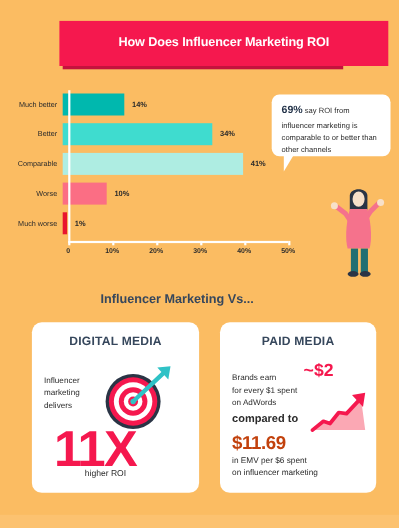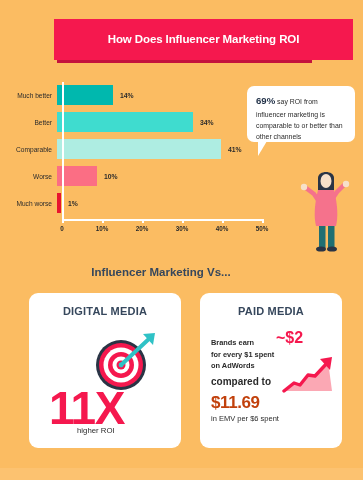--- a/index.html
+++ b/index.html
@@ -106,21 +106,21 @@
     position: absolute; left: 20px; top: 88px;
     font-size: 46px; font-weight: bold; color: #F5184E; letter-spacing: -1.5px;
   }
   .dm-sub {
     position: absolute; left: 12px; top: 133px;
     font-size: 7.8px; color: #2B2B2B; margin-left: 36px;
   }
 
   .pm-text {
     position: absolute; left: 11px; top: 44px;
-    font-size: 7.4px; color: #2B2B2B; line-height: 1.58; font-weight: bold;
+    font-size: 7.4px; color: #2B2B2B; line-height: 1.58;
   }
   .pm-two {
     position: absolute; left: 76px; top: 36px;
     font-size: 16px; font-weight: bold; color: #F5184E;
   }
   .pm-compared {
     position: absolute; left: 11px; top: 83px;
     font-size: 10px; font-weight: bold; color: #2B2B2B;
   }
   .pm-graph { position: absolute; left: 82px; top: 62px; width: 56px; height: 42px; }
@@ -223,20 +223,25 @@
   <ellipse cx="29" cy="89" rx="5" ry="2.6" fill="#2A3445"></ellipse>
   <ellipse cx="40" cy="89" rx="5" ry="2.6" fill="#2A3445"></ellipse>
 </svg>
 
 <div class="section-title">Influencer Marketing Vs...</div>
 
 <div class="divider"></div>
 
 <div class="card card-left">
   <div class="card-title">DIGITAL MEDIA</div>
+  <div class="dm-text">
+    <div>Influencer</div>
+    <div>marketing</div>
+    <div>delivers</div>
+  </div>
   <svg class="dm-target" viewBox="0 0 68 62">
     <circle cx="30" cy="34" r="25" fill="#2A3445"></circle>
     <circle cx="30" cy="34" r="22" fill="#F5184E"></circle>
     <circle cx="30" cy="34" r="17.5" fill="#fff"></circle>
     <circle cx="30" cy="34" r="13" fill="#F5184E"></circle>
     <circle cx="30" cy="34" r="8.5" fill="#fff"></circle>
     <circle cx="30" cy="34" r="4.5" fill="#F5184E"></circle>
     <path d="M30 34 L60 6" stroke="#2FC2C6" stroke-width="4" stroke-linecap="round"></path>
     <path d="M52 3 L64 2 L62 14 Z" fill="#2FC2C6"></path>
     <circle cx="30" cy="34" r="2.4" fill="#2FC2C6"></circle>
@@ -255,16 +260,17 @@
   <div class="pm-two">~$2</div>
   <div class="pm-compared">compared to</div>
   <svg class="pm-graph" viewBox="0 0 56 42">
     <path d="M2 36 L12 28 L18 30 L26 20 L33 21 L46 6 L50 36 Z" fill="#FBA8B4"></path>
     <path d="M2 36 L12 28 L18 30 L26 20 L33 21 L47 6" stroke="#F5184E" stroke-width="3.4" fill="none" stroke-linecap="round" stroke-linejoin="round"></path>
     <path d="M38 4 L50 2 L48 15 Z" fill="#F5184E"></path>
   </svg>
   <div class="pm-money">$11.69</div>
   <div class="pm-sub">
     <div>in EMV per $6 spent</div>
+    <div>on influencer marketing</div>
   </div>
 </div>
 
 <div class="bottom-band"></div>
 
 </body></html>

